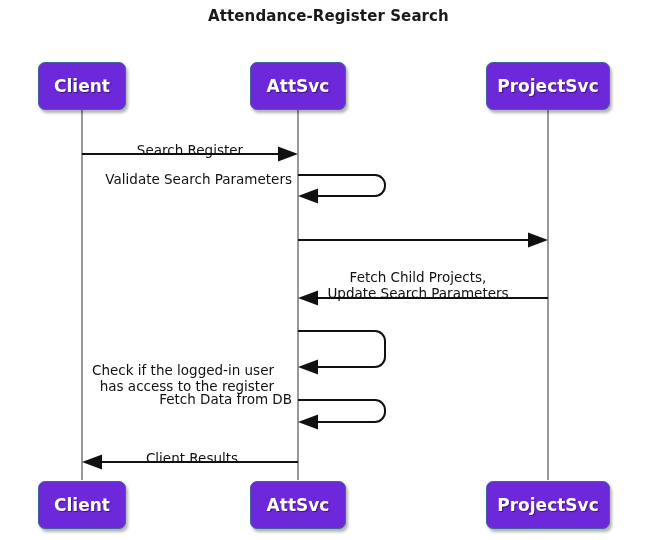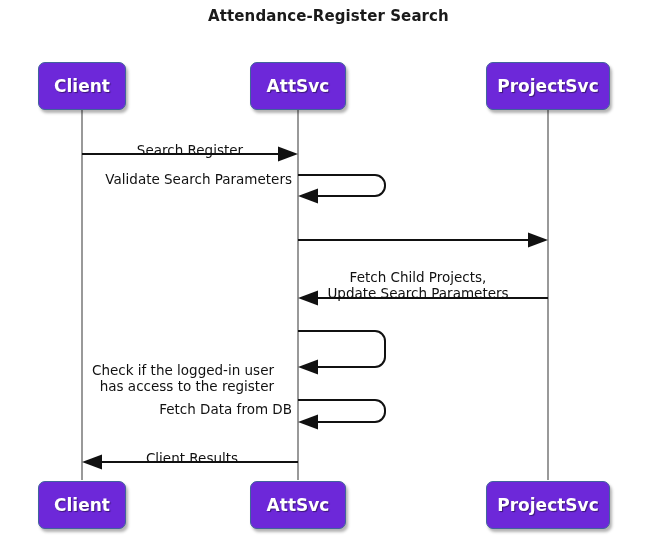--- a/index.html
+++ b/index.html
@@ -152,17 +152,17 @@
 
   <div class="msg-label right-align" style="left:70px; top:171px; width:222px;">Validate Search Parameters</div>
 
 
   <div class="msg-label center-align" style="left:299px; top:261px; width:238px;">Fetch Child Projects,
 Update Search Parameters</div>
 
   <div class="msg-label right-align" style="left:52px; top:322px; width:222px;margin-top:40px;">Check if the logged-in user
 has access to the register</div>
 
-  <div class="msg-label right-align" style="left:70px; top:401px; width:222px;">Fetch Data from DB</div>
+  <div class="msg-label right-align" style="left:70px; top:391px; width:222px;">Fetch Data from DB</div>
 
   <div class="msg-label center-align" style="left:92px; top:442px; width:200px;">Client Results</div>
 
 </div>
 
 </body></html>

